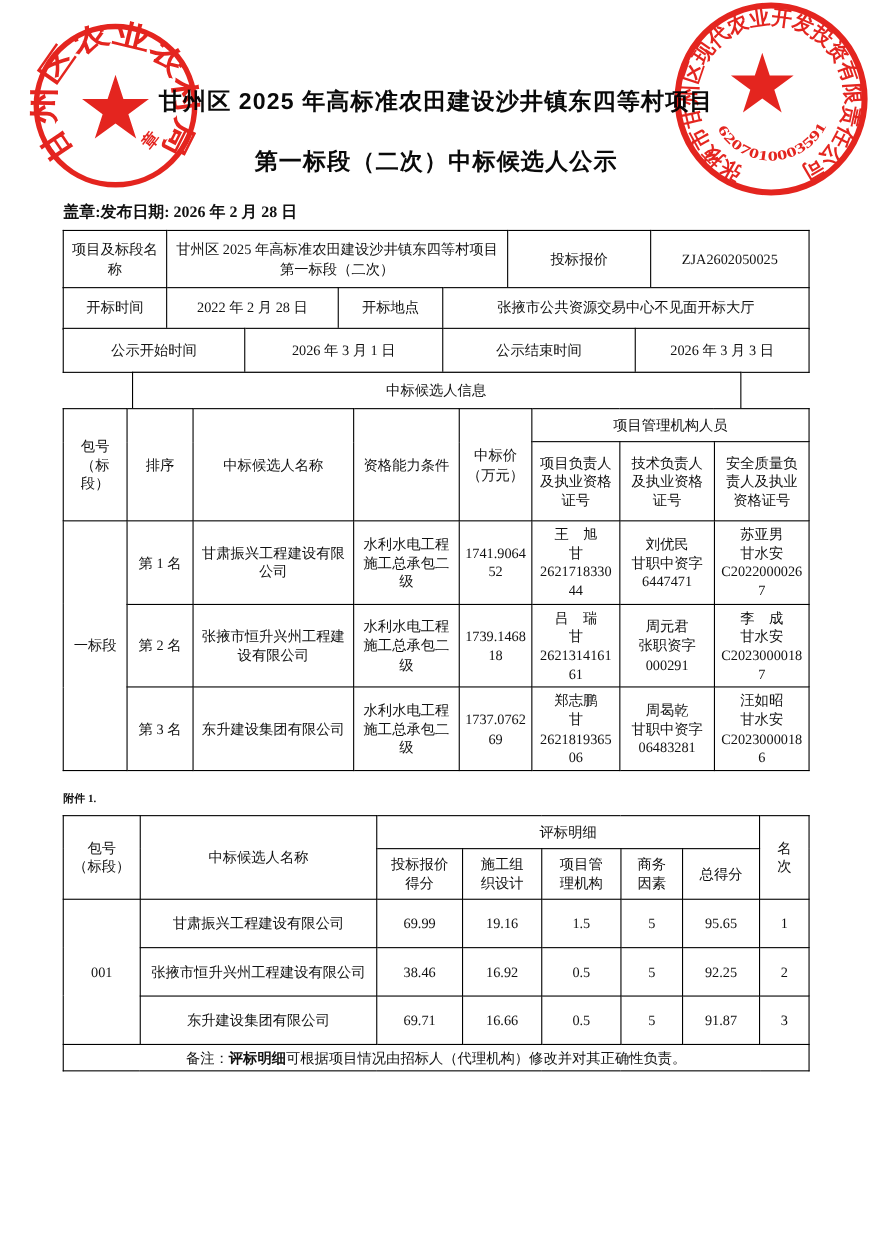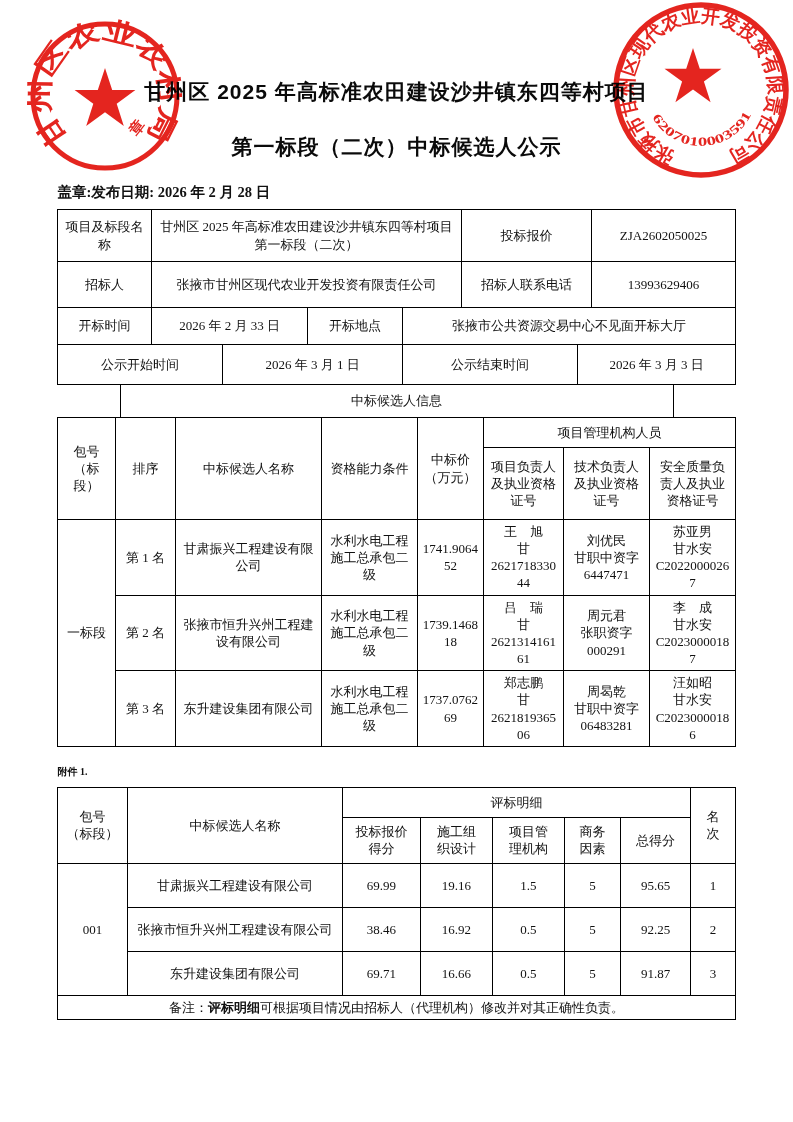--- a/index.html
+++ b/index.html
@@ -138,40 +138,34 @@
         <col style="width:130px">
         <col style="width:144px">
       </colgroup>
     <tbody>
         <tr class="h52">
       <td>项目及标段名称</td>
       <td>甘州区 2025 年高标准农田建设沙井镇东四等村项目第一标段（二次）</td>
       <td>投标报价</td>
       <td>ZJA2602050025</td>
     </tr>
-    <tr class="h46">
-      <td>招标人</td>
-      <td>张掖市甘州区现代农业开发投资有限责任公司</td>
-      <td>招标人联系电话</td>
-      <td>13993629406</td>
-    </tr>
   </tbody>
     </table>
 
   <table class="doc-table stack">
     <colgroup>
         <col style="width:94px">
         <col style="width:156px">
         <col style="width:95px">
         <col style="width:333px">
       </colgroup>
     <tbody>
         <tr class="h38">
       <td>开标时间</td>
-      <td>2026 年 2 月 33 日</td>
+      <td>2022 年 2 月 28 日</td>
       <td>开标地点</td>
       <td>张掖市公共资源交易中心不见面开标大厅</td>
     </tr>
   </tbody>
     </table>
 
   <table class="doc-table stack">
     <colgroup>
         <col style="width:165px">
         <col style="width:180px">

